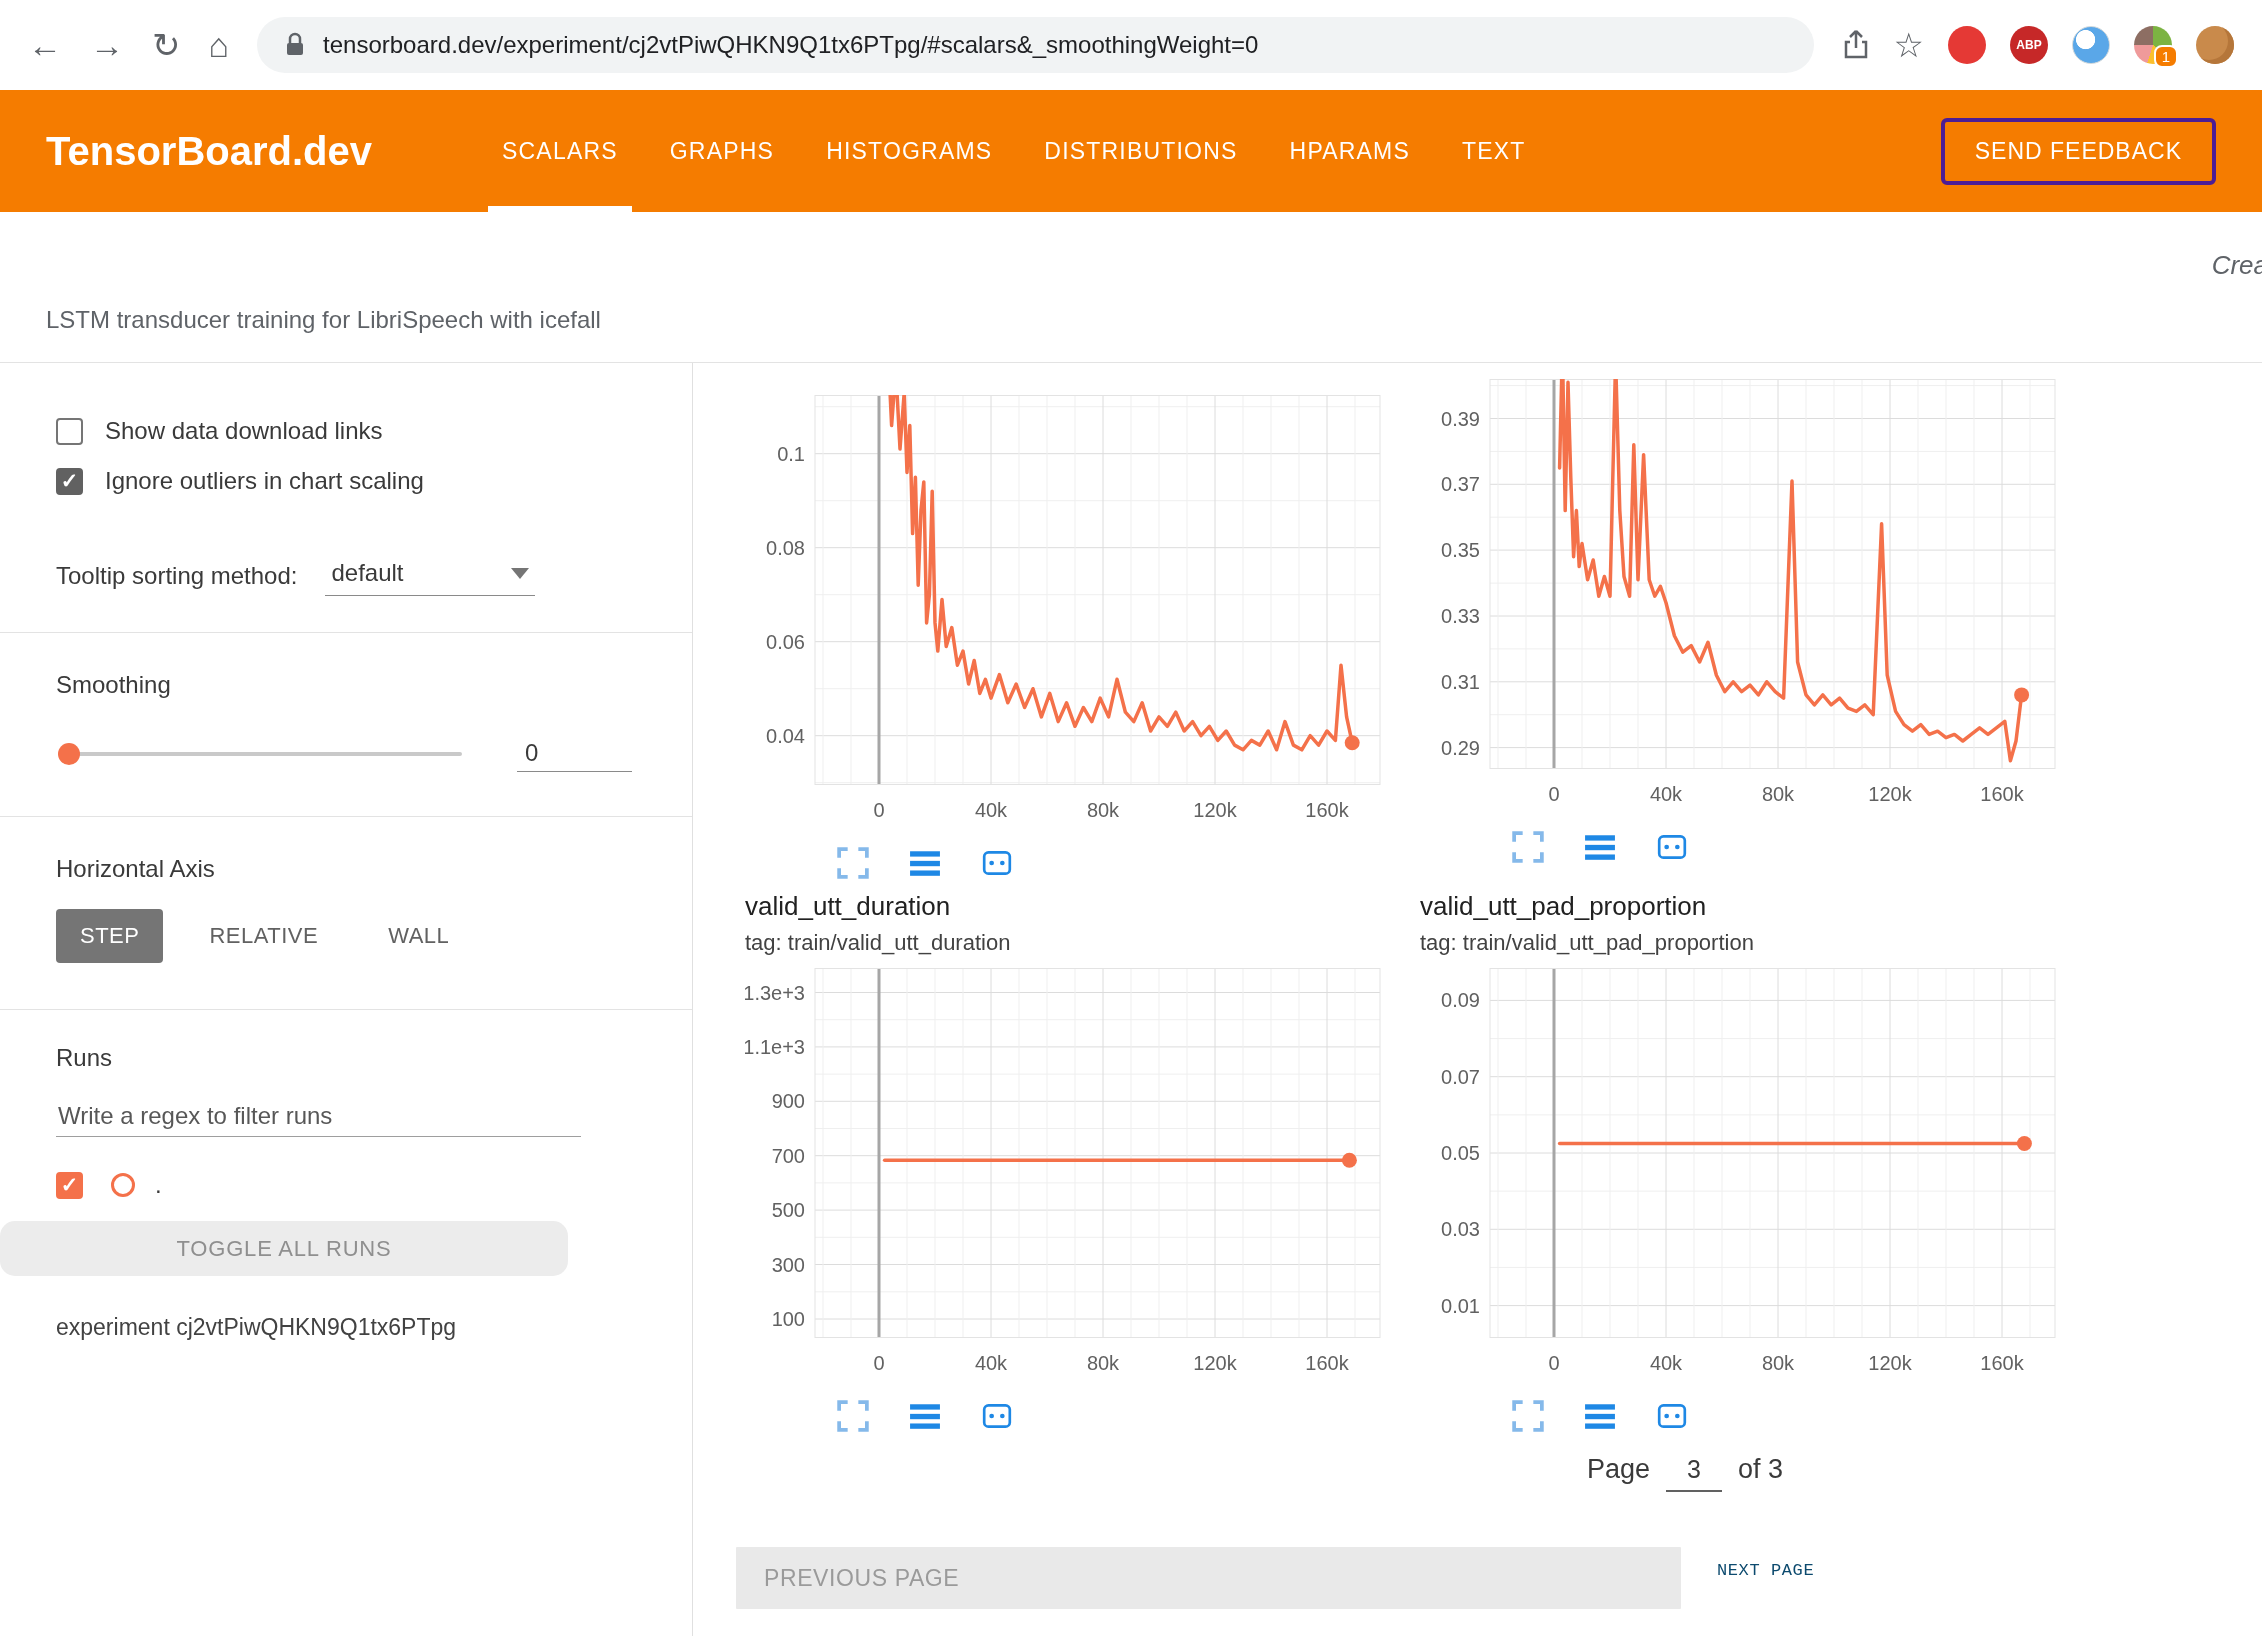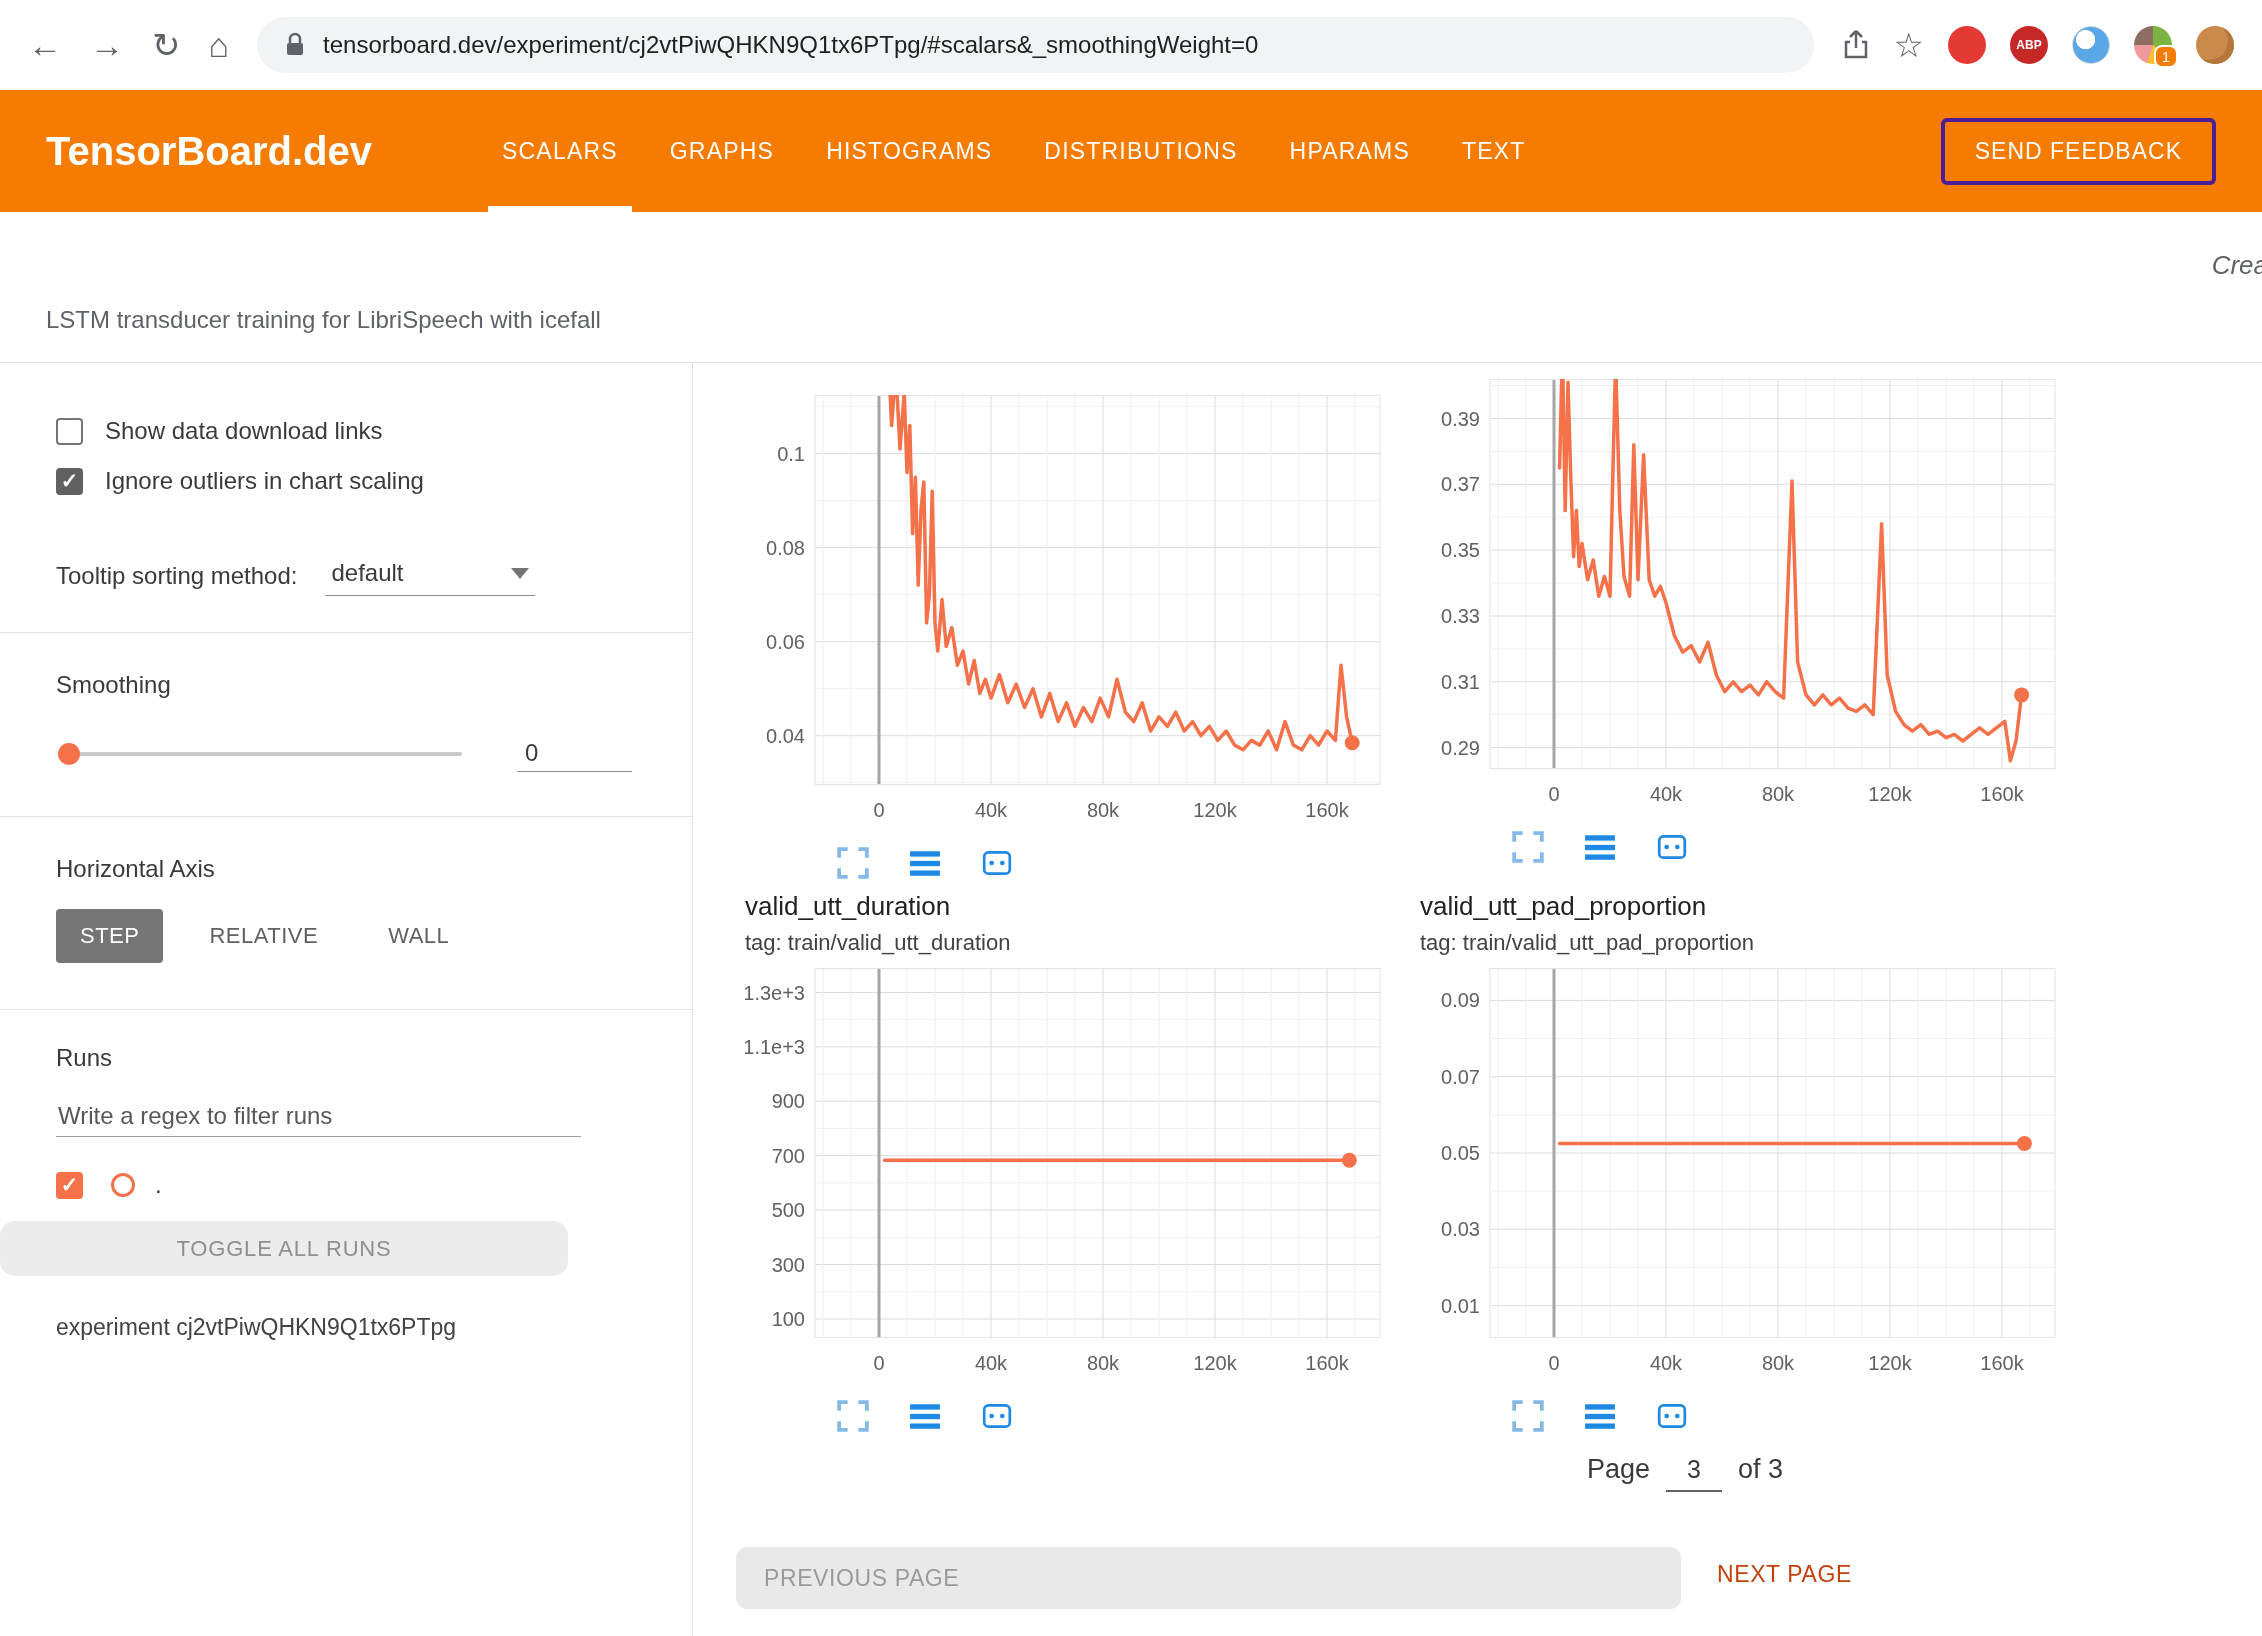--- a/index.html
+++ b/index.html
@@ -66,22 +66,22 @@
   .chart-block { position:absolute; }
   .chart-title { font-size:26px; color:#212121; }
   .chart-tag { font-size:22px; color:#424242; margin-top:8px; }
   .chart-svg { margin-top:12px; }
   .chart-icons { margin:16px 0 0 92px; display:flex; gap:40px; align-items:center; }
   .cicon { cursor:pointer; display:inline-flex; }
 
   .pagination { position:absolute; left:894px; top:1090px; display:flex; align-items:baseline; gap:16px; font-size:27px; color:#3a3a3a; }
   .page-input { width:56px; border:none; border-bottom:2px solid #616161; font-size:25px; text-align:center; color:#3a3a3a; padding:2px 0 6px 0; font-family:inherit; background:transparent; }
 
-  .prev-btn { position:absolute; left:43px; top:1184px; width:945px; height:62px; background:#e9e9e9; color:#9a9a9a; font-size:23px; letter-spacing:0.6px; text-align:left; padding-left:28px; border:none; border-radius:11px; cursor:pointer; font-family:inherit; }
-  .next-btn { position:absolute; left:1024px; top:1198px; font-size:23px; color:#c2410c; letter-spacing:0.6px; background:none; border:none; font-family:Liberation Sans, sans-serif; cursor:pointer; }
+  .prev-btn { position:absolute; left:43px; top:1184px; width:945px; height:62px; background:#e9e9e9; color:#9a9a9a; font-size:23px; letter-spacing:0.6px; text-align:left; padding-left:28px; border:none; border-radius:1px; cursor:pointer; font-family:inherit; }
+  .next-btn { position:absolute; left:1024px; top:1198px; font-size:17px; color:#0c4a6e; letter-spacing:0.6px; background:none; border:none; font-family:Liberation Mono, monospace; cursor:pointer; }
 </style>
 </head>
 <body>
 
 <div class="root" style="--accent:#f4714a">
 
   <div class="chrome">
     <span class="nav-glyph">←</span>
     <span class="nav-glyph">→</span>
     <span class="nav-glyph">↻</span>

